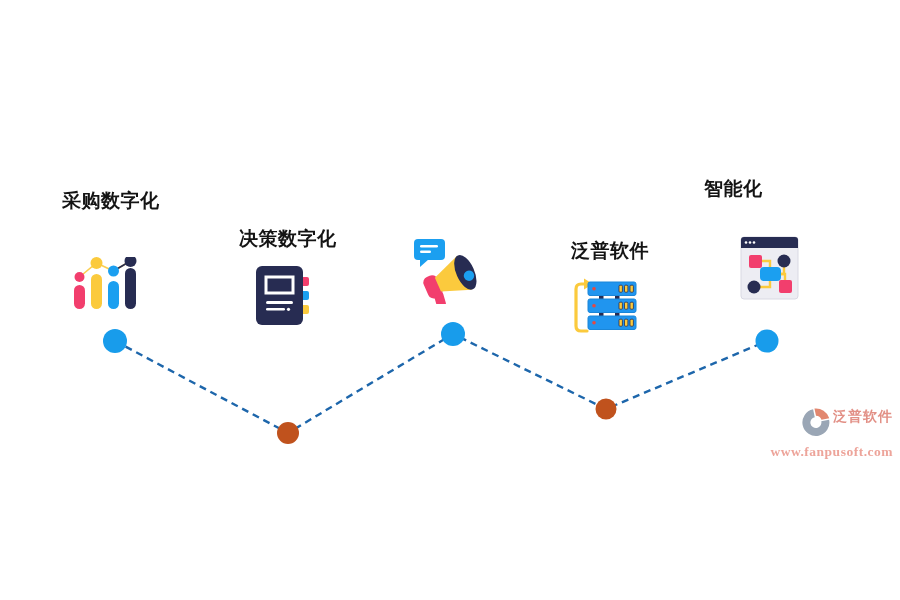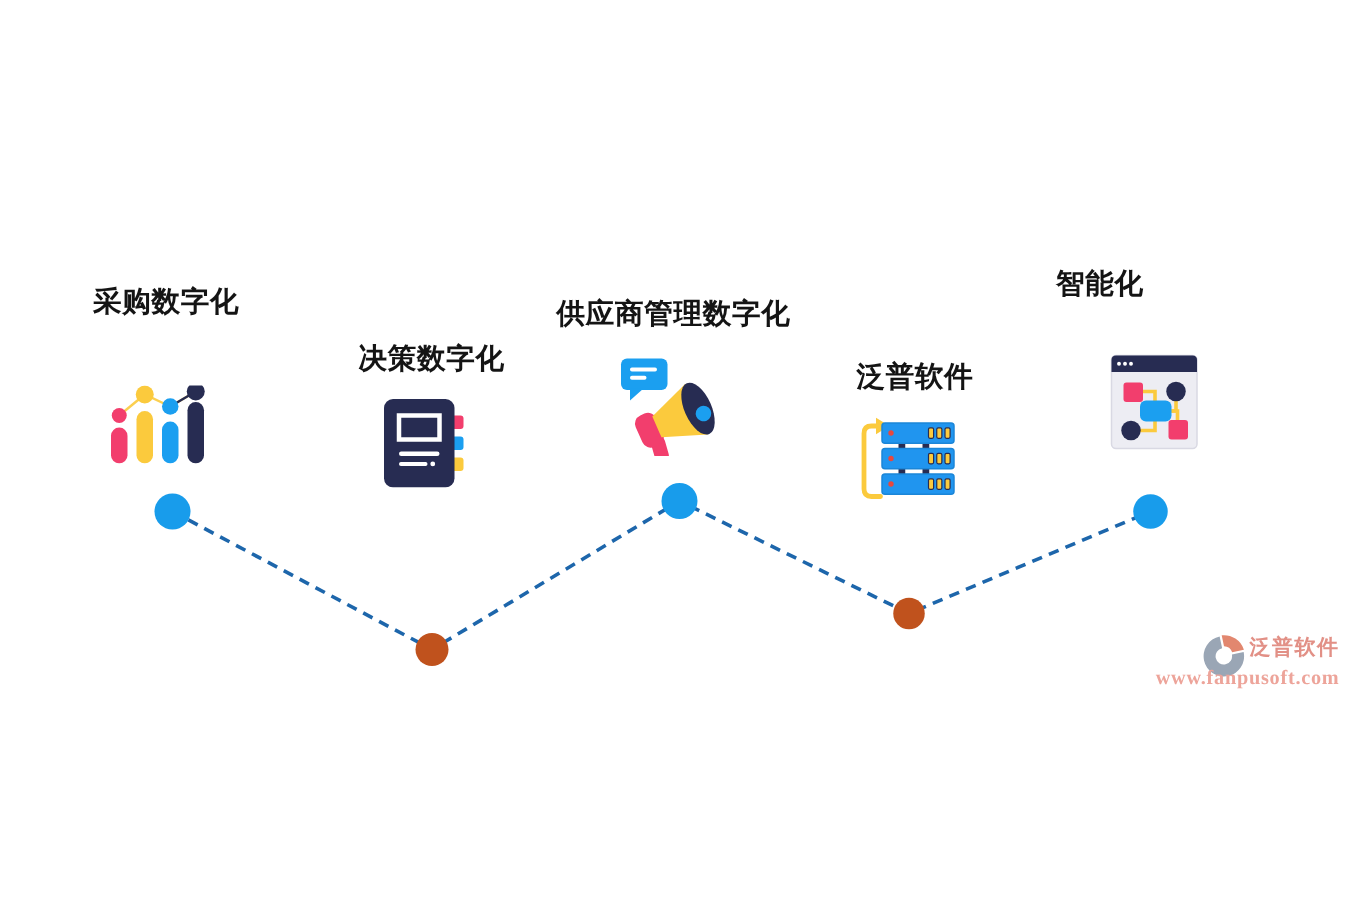--- a/index.html
+++ b/index.html
@@ -42,21 +42,21 @@
     font-size: 14px;
     font-weight: bold;
     color: #e29086;
     letter-spacing: 1px;
   }
   .watermark .url-text {
     font-family: "Liberation Serif", "DejaVu Serif", serif;
     font-size: 13.5px;
     font-weight: bold;
     color: #eda49a;
-    margin-top: 0px;
+    margin-top: 15px;
     letter-spacing: 0.5px;
   }
 </style>
 </head>
 <body>
 
 <div class="canvas">
 
   <svg class="connector-layer" width="900" height="600" viewBox="0 0 900 600">
     <polyline points="115,341 288,433 453,334 606,409 767,341" fill="none" stroke-width="2.4" stroke-dasharray="7 5" stroke="#1d66ab"></polyline>
@@ -86,21 +86,20 @@
     <rect x="42" y="11" width="11" height="9" rx="2" fill="#f23e6d"></rect>
     <rect x="42" y="25" width="11" height="9" rx="2" fill="#1b9ff0"></rect>
     <rect x="42" y="39" width="11" height="9" rx="2" fill="#fbca3d"></rect>
     <rect x="0" y="0" width="47" height="59" rx="6" fill="#272c52"></rect>
     <rect x="10" y="11" width="27" height="16" fill="none" stroke="#ffffff" stroke-width="3"></rect>
     <rect x="10" y="35" width="27" height="3" rx="1.5" fill="#ffffff"></rect>
     <rect x="10" y="42" width="19" height="2.6" rx="1.3" fill="#ffffff"></rect>
     <circle cx="32.5" cy="43.3" r="1.6" fill="#ffffff"></circle>
   </svg>
 
-  <div class="node-label" style="left:371px; top:196px;">供应商管理数字化</div>
   <svg class="node-icon" style="left:412px; top:238px;" width="76" height="66" viewBox="0 0 76 66">
     <g transform="rotate(-24 44 38)">
       <rect x="15" y="44" width="9.5" height="18" rx="4.5" fill="#f23e6d" transform="rotate(8 20 53)"></rect>
       <rect x="11" y="27" width="15" height="23" rx="6" fill="#f23e6d"></rect>
       <path d="M24 31 L53 20 L53 57 L24 46 Z" fill="#fbca3d"></path>
       <ellipse cx="54" cy="38.5" rx="9" ry="18.5" fill="#272c52"></ellipse>
       <circle cx="56" cy="43" r="5.2" fill="#1b9ff0"></circle>
       <path d="M53 20 Q60 24 61 38" fill="none" stroke="#fbca3d" stroke-width="0"></path>
     </g>
     <rect x="2" y="1" width="31" height="21" rx="4" fill="#1b9ff0"></rect>

